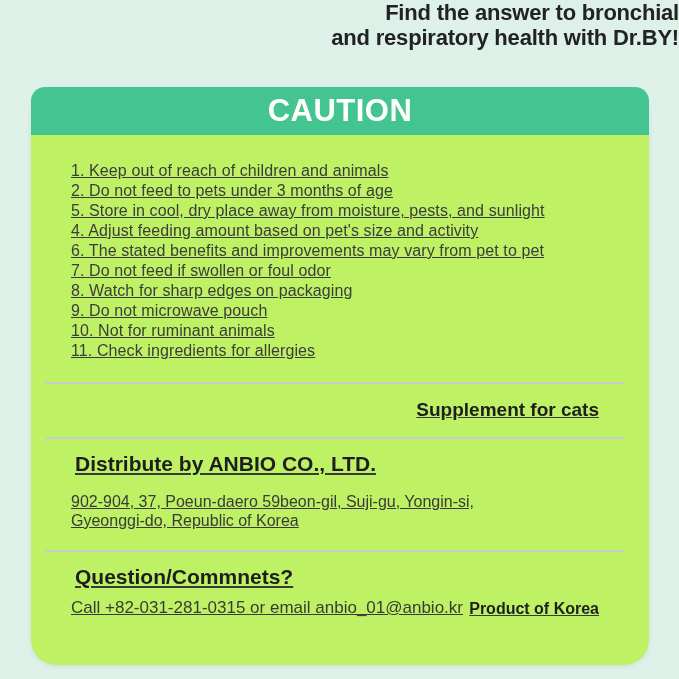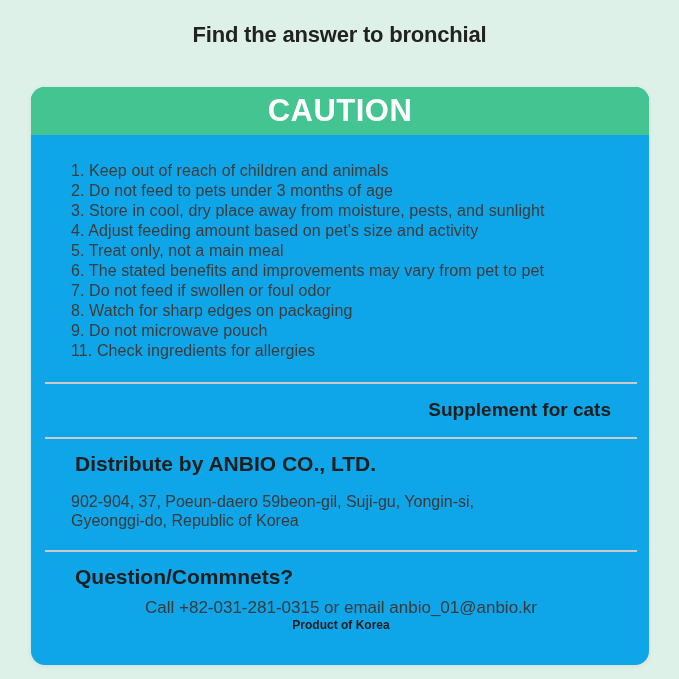--- a/index.html
+++ b/index.html
@@ -8,55 +8,55 @@
   }
   body {
     width: 679px;
     height: 679px;
     background: #def1e9;
     font-family: "Liberation Sans", sans-serif;
     position: relative;
     overflow: hidden;
   }
   .promo-headline {
-    padding-top: 22px;
-    text-align: center;
+    text-align: right;
     font-size: 22px;
     line-height: 25px;
     font-weight: bold;
     color: #222222;
     letter-spacing: -0.2px;
   }
   .caution-card {
     position: absolute;
     left: 31px;
     top: 87px;
     width: 618px;
     height: 578px;
-    background: #0ea5e9;
-    border-radius: 14px;
+    background: #bef264;
+    border-radius: 25px;
     box-shadow: 0 1px 5px rgba(0,0,0,0.08);
   }
   .caution-banner {
     height: 48px;
     background: #43c491;
     border-radius: 14px 14px 0 0;
     display: flex;
     align-items: center;
     justify-content: center;
   }
   .caution-banner-title {
     color: #ffffff;
     font-size: 31px;
     font-weight: bold;
     letter-spacing: 0.5px;
   }
   .card-body {
-    padding: 26px 38px 0 40px;
+    padding: 26px 50px 0 40px;
     color: #3a3a3a;
+    text-decoration: underline;
   }
   .caution-list {
     font-size: 16px;
     line-height: 20px;
     color: #3c3c3c;
     letter-spacing: 0.1px;
   }
   hr.divider {
     border: none;
     height: 2px;
@@ -83,58 +83,58 @@
   .distributor-address {
     margin: 16px 0 0;
     font-size: 16px;
     line-height: 19px;
     color: #3a3a3a;
   }
   .contact-row {
     margin-top: 9px;
     display: flex;
     justify-content: space-between;
-    align-items: center;
-    flex-direction: column;
+    align-items: flex-end;
   }
   .contact-detail {
     font-size: 17px;
     line-height: 20px;
     color: #3a3a3a;
   }
   .origin-label {
-    font-size: 12px;
+    font-size: 16px;
     font-weight: bold;
     color: #1e1e1e;
     white-space: nowrap;
   }
 </style>
 </head>
 <body>
 
 <div class="promo-headline">
   <div>Find the answer to bronchial</div>
+  <div>and respiratory health with Dr.BY!</div>
 </div>
 
 <div class="caution-card">
   <div class="caution-banner">
     <span class="caution-banner-title">CAUTION</span>
   </div>
   <div class="card-body">
 
     <div class="caution-list">
       <div>1. Keep out of reach of children and animals</div>
       <div>2. Do not feed to pets under 3 months of age</div>
-      <div>3. Store in cool, dry place away from moisture, pests, and sunlight</div>
+      <div>5. Store in cool, dry place away from moisture, pests, and sunlight</div>
       <div>4. Adjust feeding amount based on pet's size and activity</div>
-      <div>5. Treat only, not a main meal</div>
       <div>6. The stated benefits and improvements may vary from pet to pet</div>
       <div>7. Do not feed if swollen or foul odor</div>
       <div>8. Watch for sharp edges on packaging</div>
       <div>9. Do not microwave pouch</div>
+      <div>10. Not for ruminant animals</div>
       <div>11. Check ingredients for allergies</div>
     </div>
 
     <hr class="divider divider-1">
 
     <h2 class="supplement-title">Supplement for cats</h2>
 
     <hr class="divider divider-2">
 
     <h2 class="distributor-title">Distribute by ANBIO CO., LTD.</h2>

